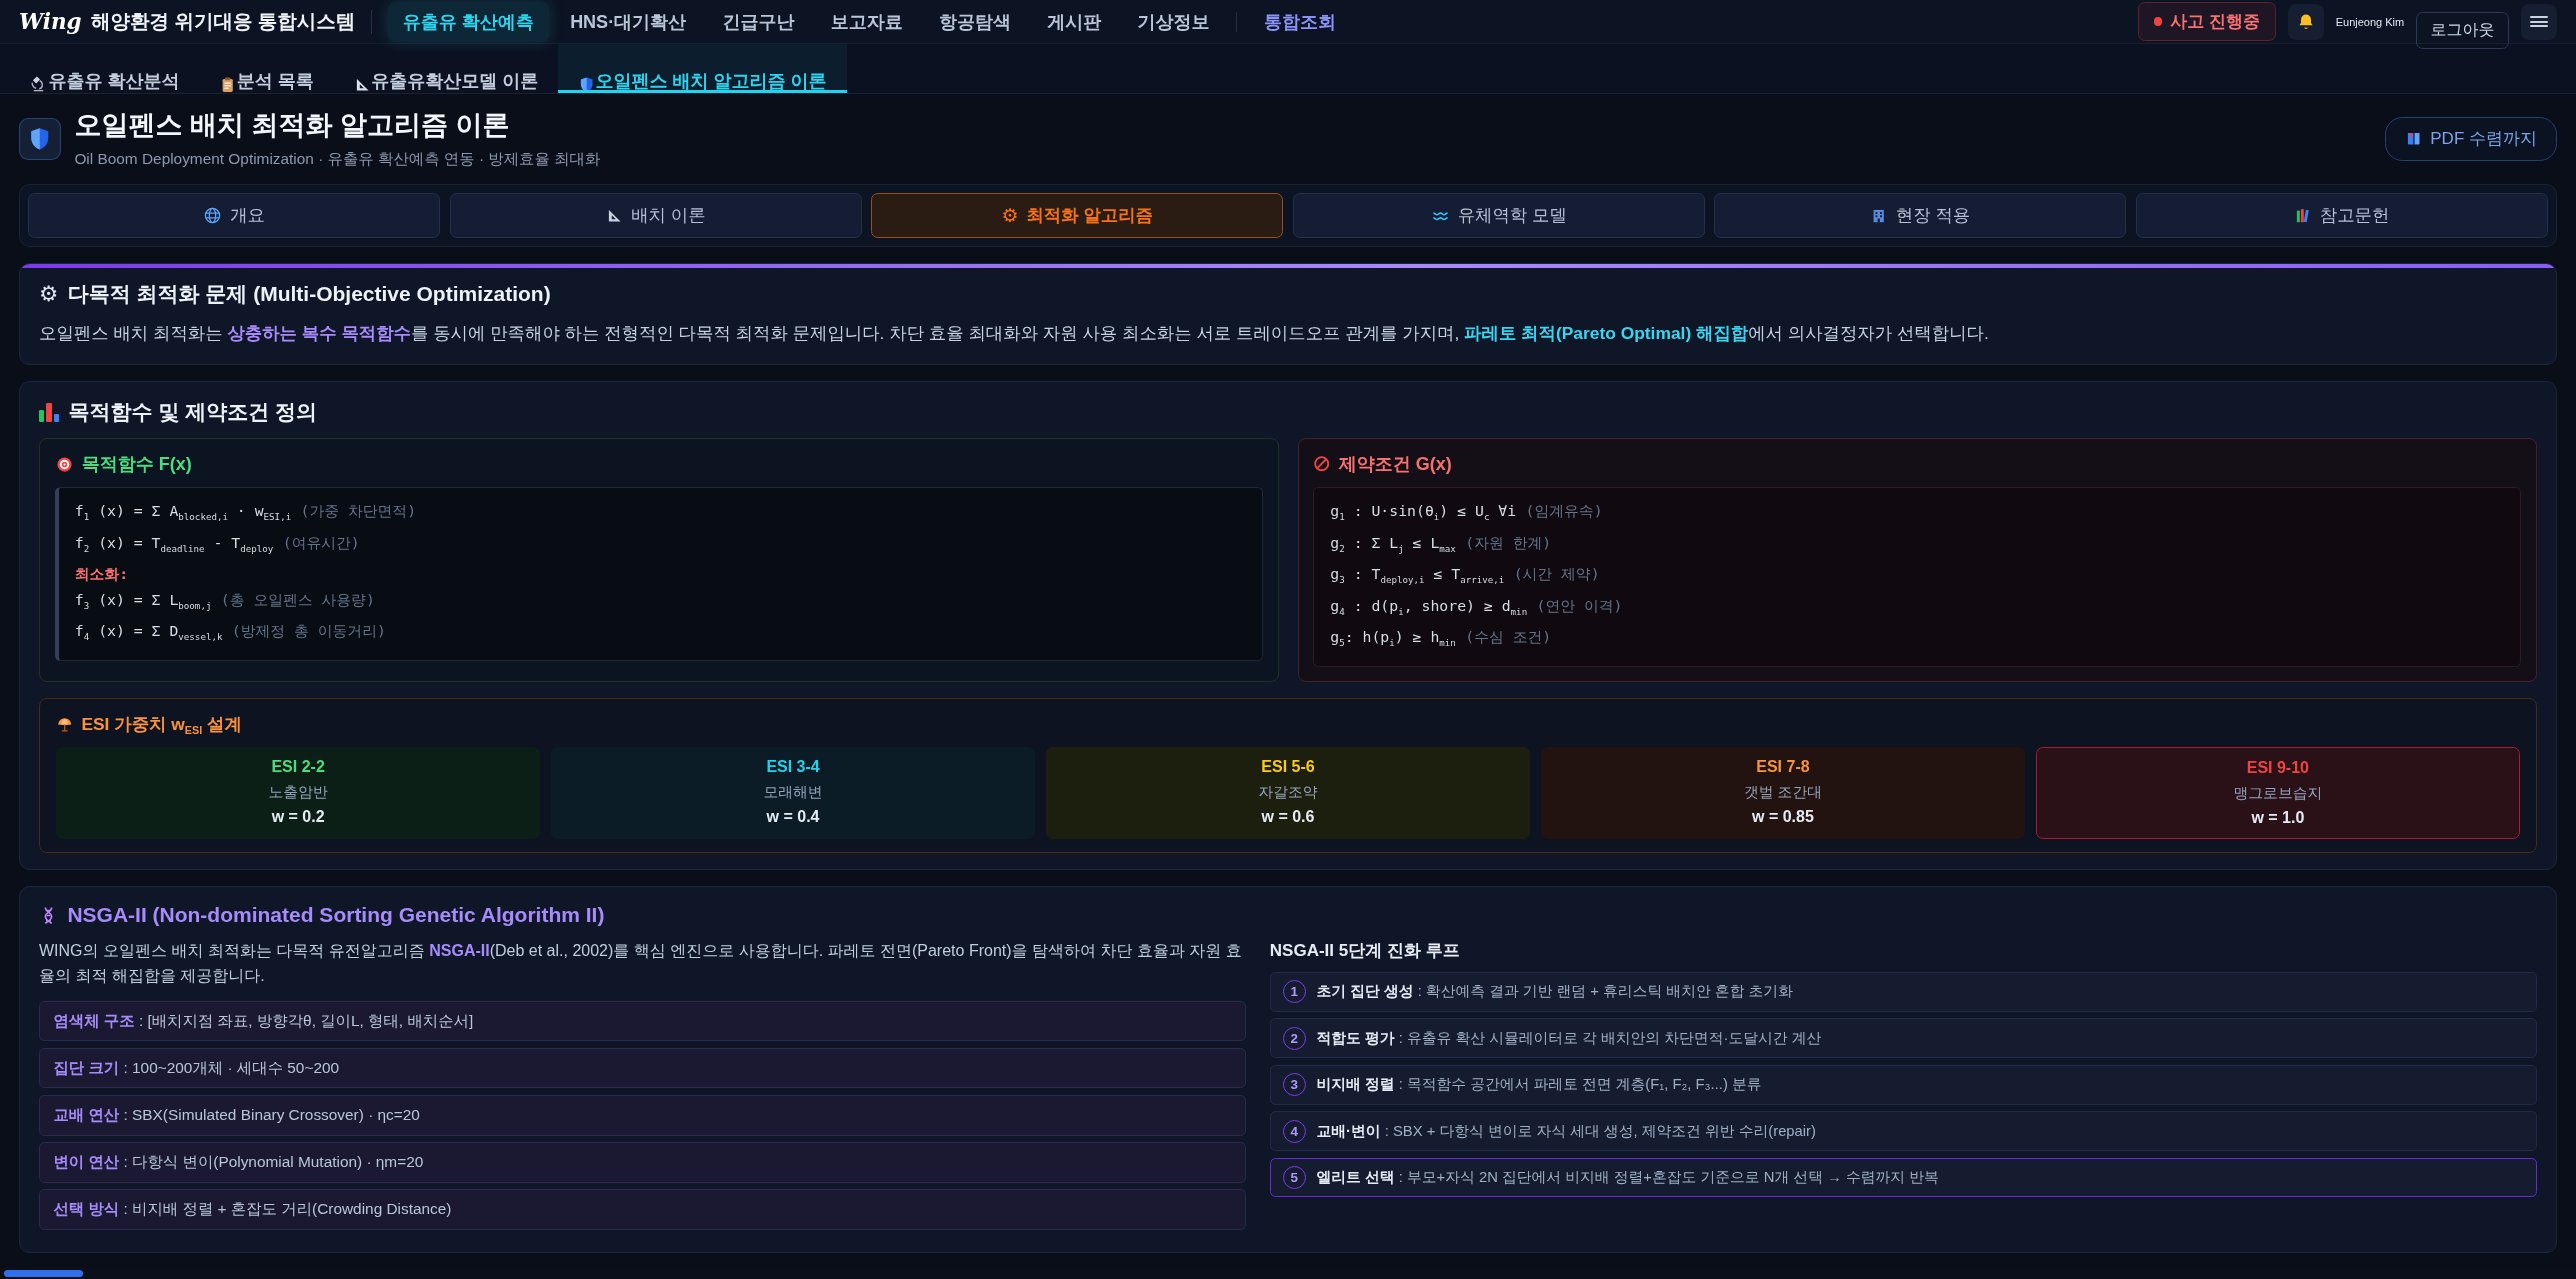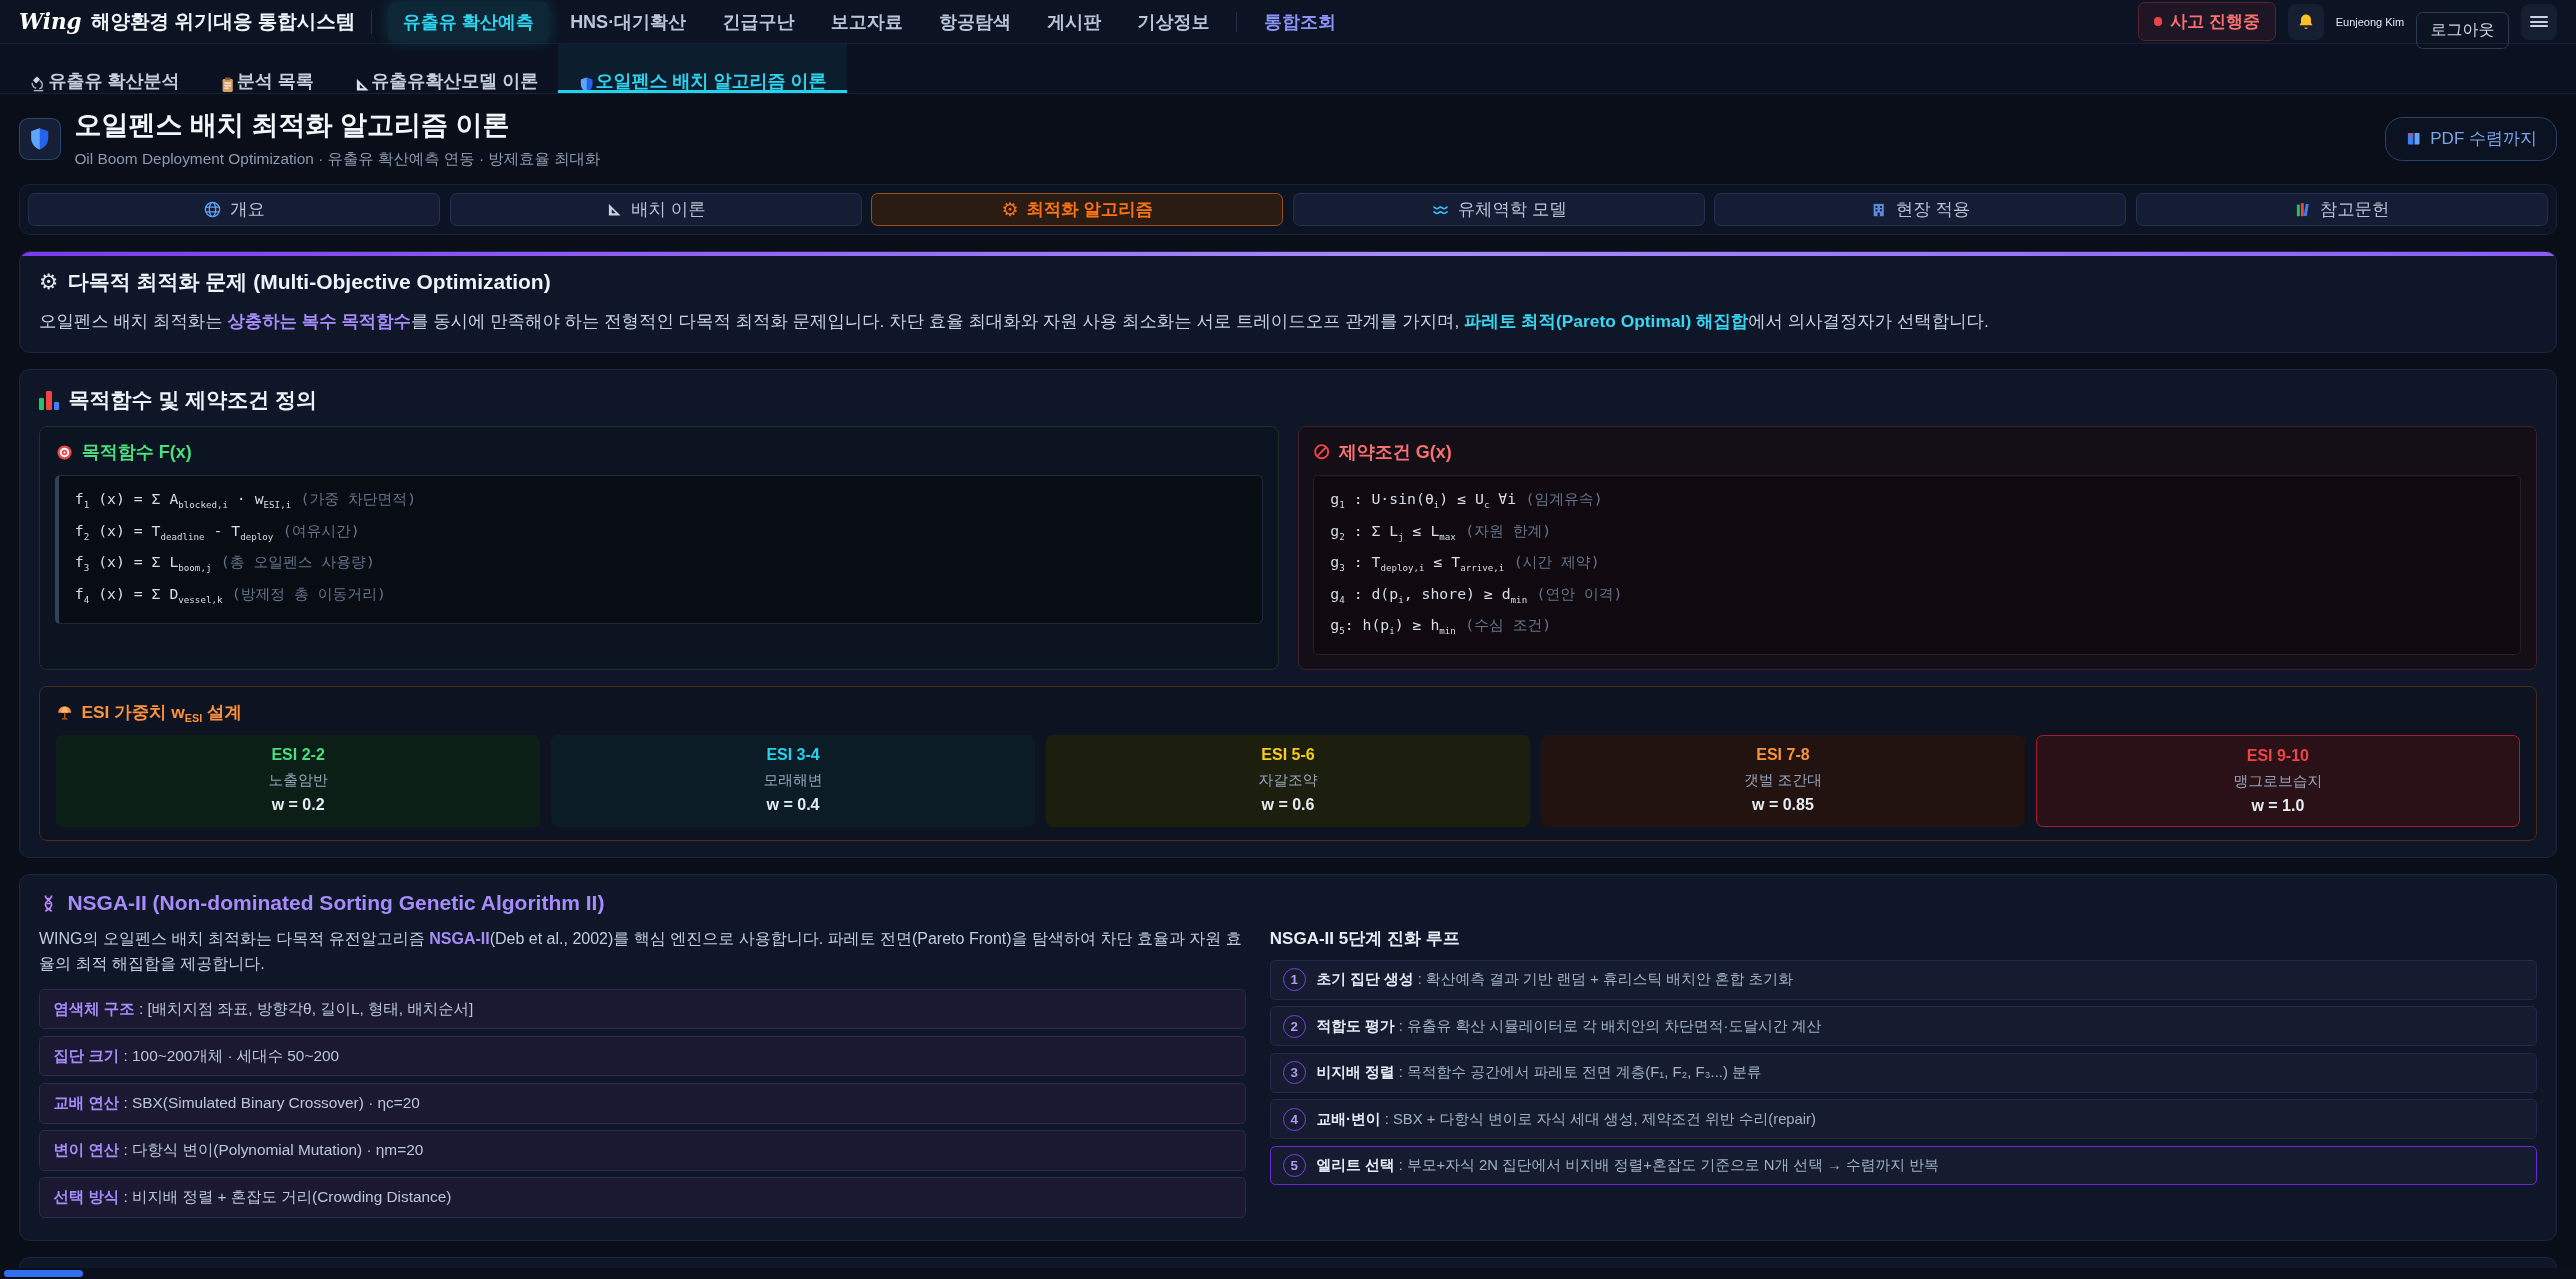--- a/index.html
+++ b/index.html
@@ -50,21 +50,21 @@
   .page-title { font-size:27px; font-weight:bold; color:#f3f7fc; }
   .page-sub { font-size:15.4px; color:#8b99ad; margin-top:6px; }
   .pdf-btn { margin-left:auto; display:flex; align-items:center; gap:8px; padding:9.4px 19px;
     border:0.7px solid #27406e; border-radius:17.4px; color:#7ea4e8; font-size:17px;
     background:rgba(30,58,110,.12); cursor:pointer; white-space:nowrap; }
 
   
   .tabsbar { display:flex; gap:9.4px; background:#0c1424; border:0.7px solid #192338;
     border-radius:10.7px; padding:8px; margin-bottom:16px; }
   .tabbtn { flex:1; display:flex; align-items:center; justify-content:center; gap:8px;
-    height:33px; border-radius:6.7px; background:#141d33; border:0.7px solid #23304f;
+    height:45px; border-radius:6.7px; background:#141d33; border:0.7px solid #23304f;
     color:#b7c2d4; font-size:17.4px; cursor:pointer; }
   .tabbtn .gear-glyph { font-family:"DejaVu Sans",sans-serif; font-size:19px; }
   .tabbtn.active { background:#2a1c13; border-color:#9c4d1e; color:#f97316; font-weight:bold; }
 
   
   .card { background:#0e1628; border:0.7px solid #1b2742; border-radius:10.7px;
           padding:16px 19px; margin-bottom:16px; position:relative; overflow:hidden; }
   .card.purple-top::before { content:""; position:absolute; top:0; left:0; right:0; height:4px;
     background:linear-gradient(90deg,#7c3aed,#a78bfa 55%,#8b5cf6); }
   .card-title { display:flex; align-items:center; gap:9.4px; font-size:21px; font-weight:bold;
@@ -333,20 +333,21 @@
                 <circle cx="12" cy="12" r="6" fill="#fff"></circle>
               <circle cx="12" cy="12" r="3.5" fill="#ef4444"></circle>
                 <circle cx="12" cy="12" r="1.3" fill="#fff"></circle>
             </svg>
           </span>
           <span>목적함수 F(x)</span>
         </div>
         <div class="codeblock">
           <div><span><span>f</span><sub>1</sub><span> (x) = Σ A</span><sub>blocked,i</sub><span> · w</span><sub>ESI,i</sub></span><span class="note">(가중 차단면적)</span></div>
           <div><span><span>f</span><sub>2</sub><span> (x) = T</span><sub>deadline</sub><span> - T</span><sub>deploy</sub></span><span class="note">(여유시간)</span></div>
+          <div class="kw-min">최소화:</div>
           <div><span><span>f</span><sub>3</sub><span> (x) = Σ L</span><sub>boom,j</sub></span><span class="note">(총 오일펜스 사용량)</span></div>
           <div><span><span>f</span><sub>4</sub><span> (x) = Σ D</span><sub>vessel,k</sub></span><span class="note">(방제정 총 이동거리)</span></div>
         </div>
       </div>
 
       <div class="f-card con">
         <div class="f-title red">
           <span>
             <svg width="17.4" height="17.4" viewBox="0 0 24 24">
               <circle cx="12" cy="12" r="9" fill="none" stroke="#ef4444" stroke-width="2.6"></circle>

